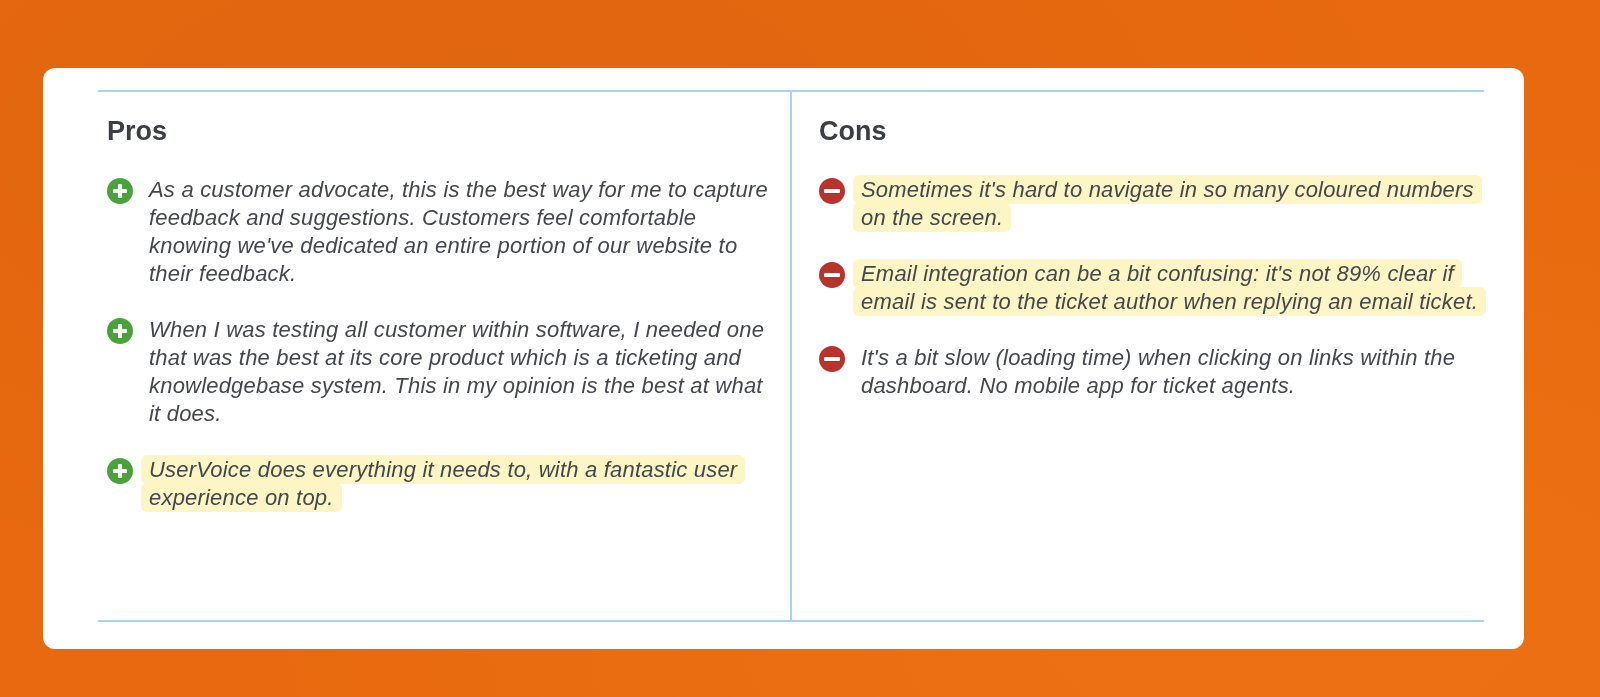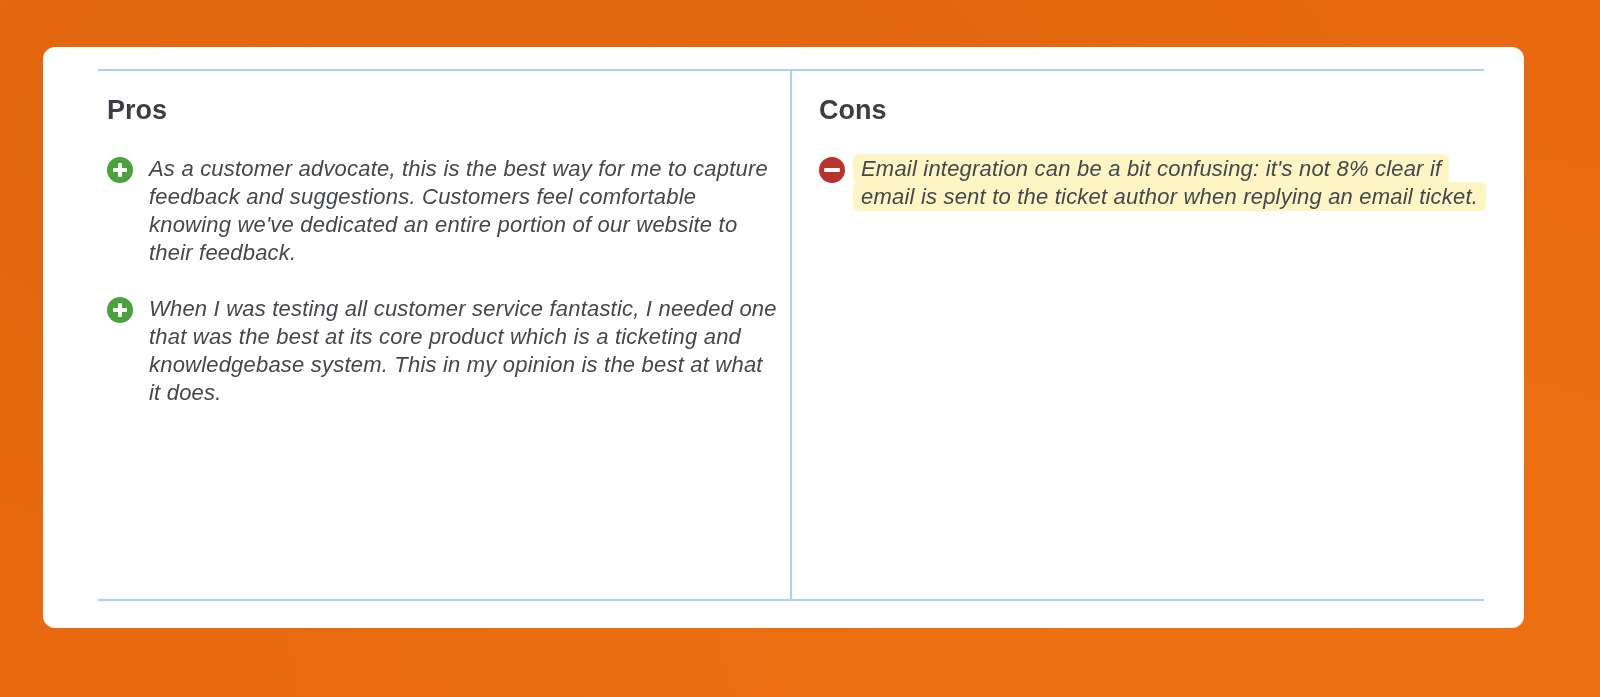--- a/index.html
+++ b/index.html
@@ -6,21 +6,21 @@
     body {
       width: 1600px; height: 697px; overflow: hidden;
       background: #e8690f;
       background-image:
         radial-gradient(ellipse at 30% 20%, rgba(0,0,0,0.04), transparent 60%),
         radial-gradient(ellipse at 80% 90%, rgba(255,140,30,0.25), transparent 60%);
       font-family: "Liberation Sans", "DejaVu Sans", sans-serif;
       position: relative;
     }
     .card {
-      position: absolute; left: 43px; top: 47px; width: 1481px; height: 581px;
+      position: absolute; left: 43px; top: 68px; width: 1481px; height: 581px;
       background: #ffffff; border-radius: 12px;
     }
     .frame {
       position: absolute; left: 55px; top: 22px; width: 1386px; height: 528px;
       border-top: 2px solid #a8d4ee; border-bottom: 2px solid #a8d4ee;
     }
     .divider {
       position: absolute; left: 747px; top: 24px; width: 2px; height: 528px;
       background: #a8d4ee;
     }
@@ -64,27 +64,39 @@
 
   <div class="col pros">
     <h2>Pros</h2>
     <div class="items">
       <div class="item">
         <span class="icon plus"></span>
         <div class="text">As a customer advocate, this is the best way for me to capture feedback and suggestions. Customers feel comfortable knowing we've dedicated an entire portion of our website to their feedback.</div>
       </div>
       <div class="item">
         <span class="icon plus"></span>
-        <div class="text">When I was testing all customer service fantastic, I needed one that was the best at its core product which is a ticketing and knowledgebase system. This in my opinion is the best at what it does.</div>
+        <div class="text">When I was testing all customer within software, I needed one that was the best at its core product which is a ticketing and knowledgebase system. This in my opinion is the best at what it does.</div>
+      </div>
+      <div class="item">
+        <span class="icon plus"></span>
+        <div class="text hl"><span>UserVoice does everything it needs to, with a fantastic user experience on top.</span></div>
       </div>
     </div>
   </div>
 
   <div class="col cons">
     <h2>Cons</h2>
     <div class="items">
       <div class="item">
         <span class="icon minus"></span>
-        <div class="text hl"><span>Email integration can be a bit confusing: it's not 8% clear if email is sent to the ticket author when replying an email ticket.</span></div>
+        <div class="text hl"><span>Sometimes it's hard to navigate in so many coloured numbers on the screen.</span></div>
+      </div>
+      <div class="item">
+        <span class="icon minus"></span>
+        <div class="text hl"><span>Email integration can be a bit confusing: it's not 89% clear if email is sent to the ticket author when replying an email ticket.</span></div>
+      </div>
+      <div class="item">
+        <span class="icon minus"></span>
+        <div class="text">It's a bit slow (loading time) when clicking on links within the dashboard. No mobile app for ticket agents.</div>
       </div>
     </div>
   </div>
 </div>
 
 </body></html>

